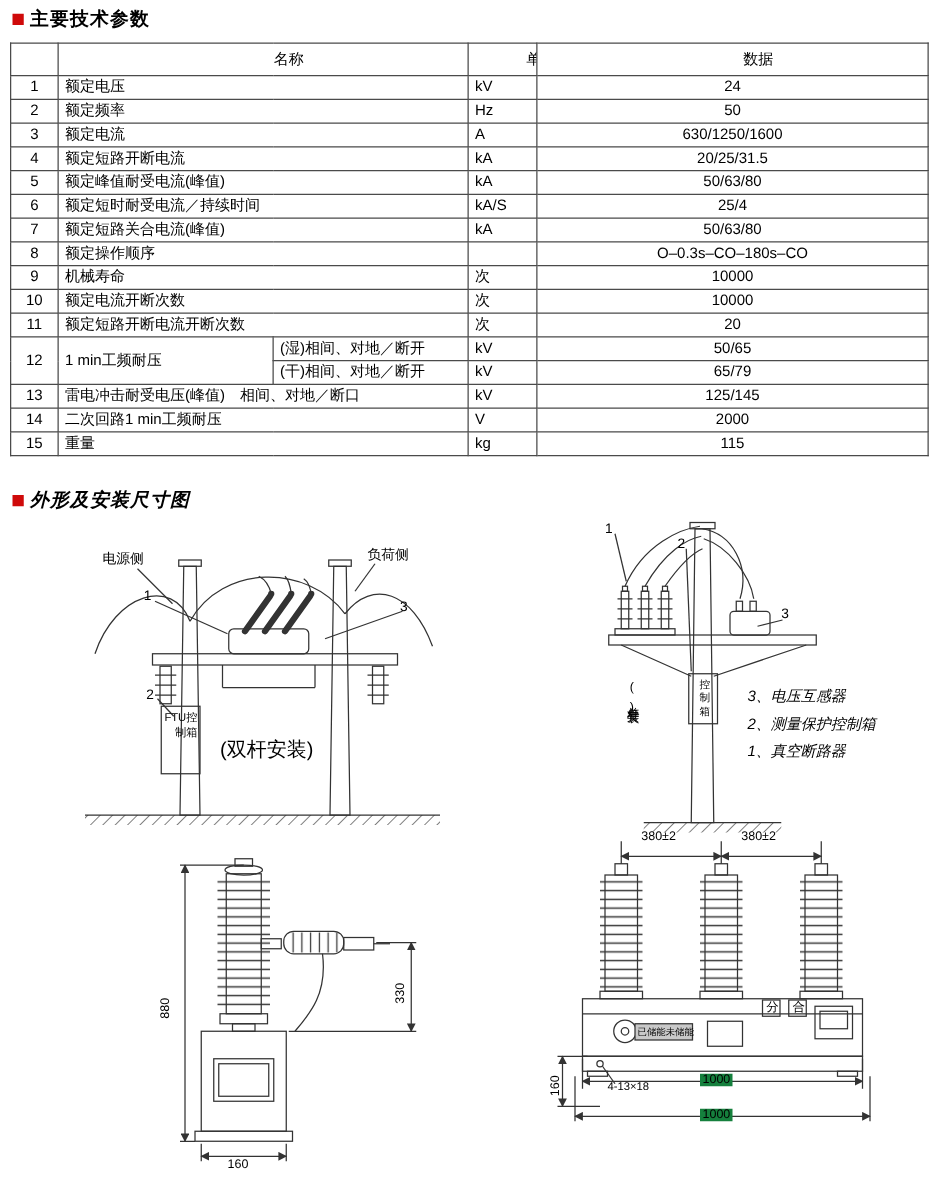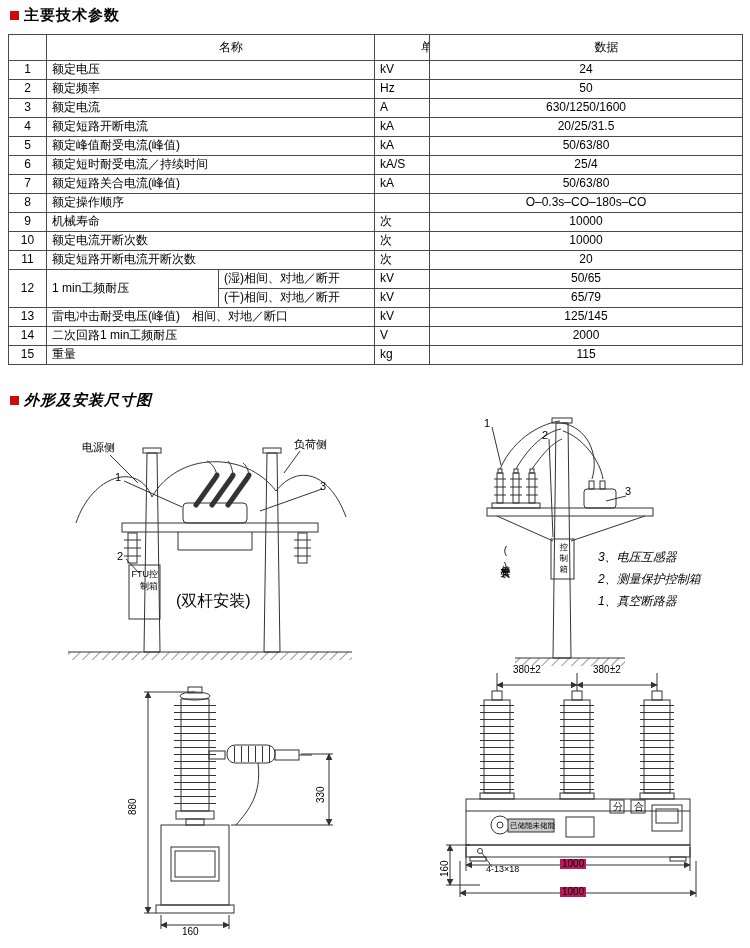--- a/index.html
+++ b/index.html
@@ -33,21 +33,21 @@
   .c-data { text-align:center; }
 
   .drawings { position:absolute; top:415px; left:0; width:750px; height:533px; }
   .drawings svg { position:absolute; left:0; top:0; }
   .lbl { position:absolute; font-size:11px; line-height:1; white-space:nowrap; color:#000; }
   .sm { font-size:10px; }
   .legend { font-size:12px;font-style:italic; }
   .boxtext { font-size:9px; line-height:1.3; text-align:right; word-break:break-all; white-space:normal; }
   .vert { writing-mode:vertical-rl; text-orientation:upright; letter-spacing:1px; font-size:10px; }
   .rot { transform:rotate(-90deg); transform-origin:0 0; }
-  .dimbg { background:#be185d; padding:0 2px; }
+  .dimbg { background:#15803d; padding:0 2px; }
   .caption {
     position:absolute; left:0; top:504px; width:750px; text-align:center;
     font-size:13px; letter-spacing:2px; color:#000;
   }
 </style>
 </head>
 <body>
 
 <div id="h1" class="heading">
   <span class="bullet"></span>

